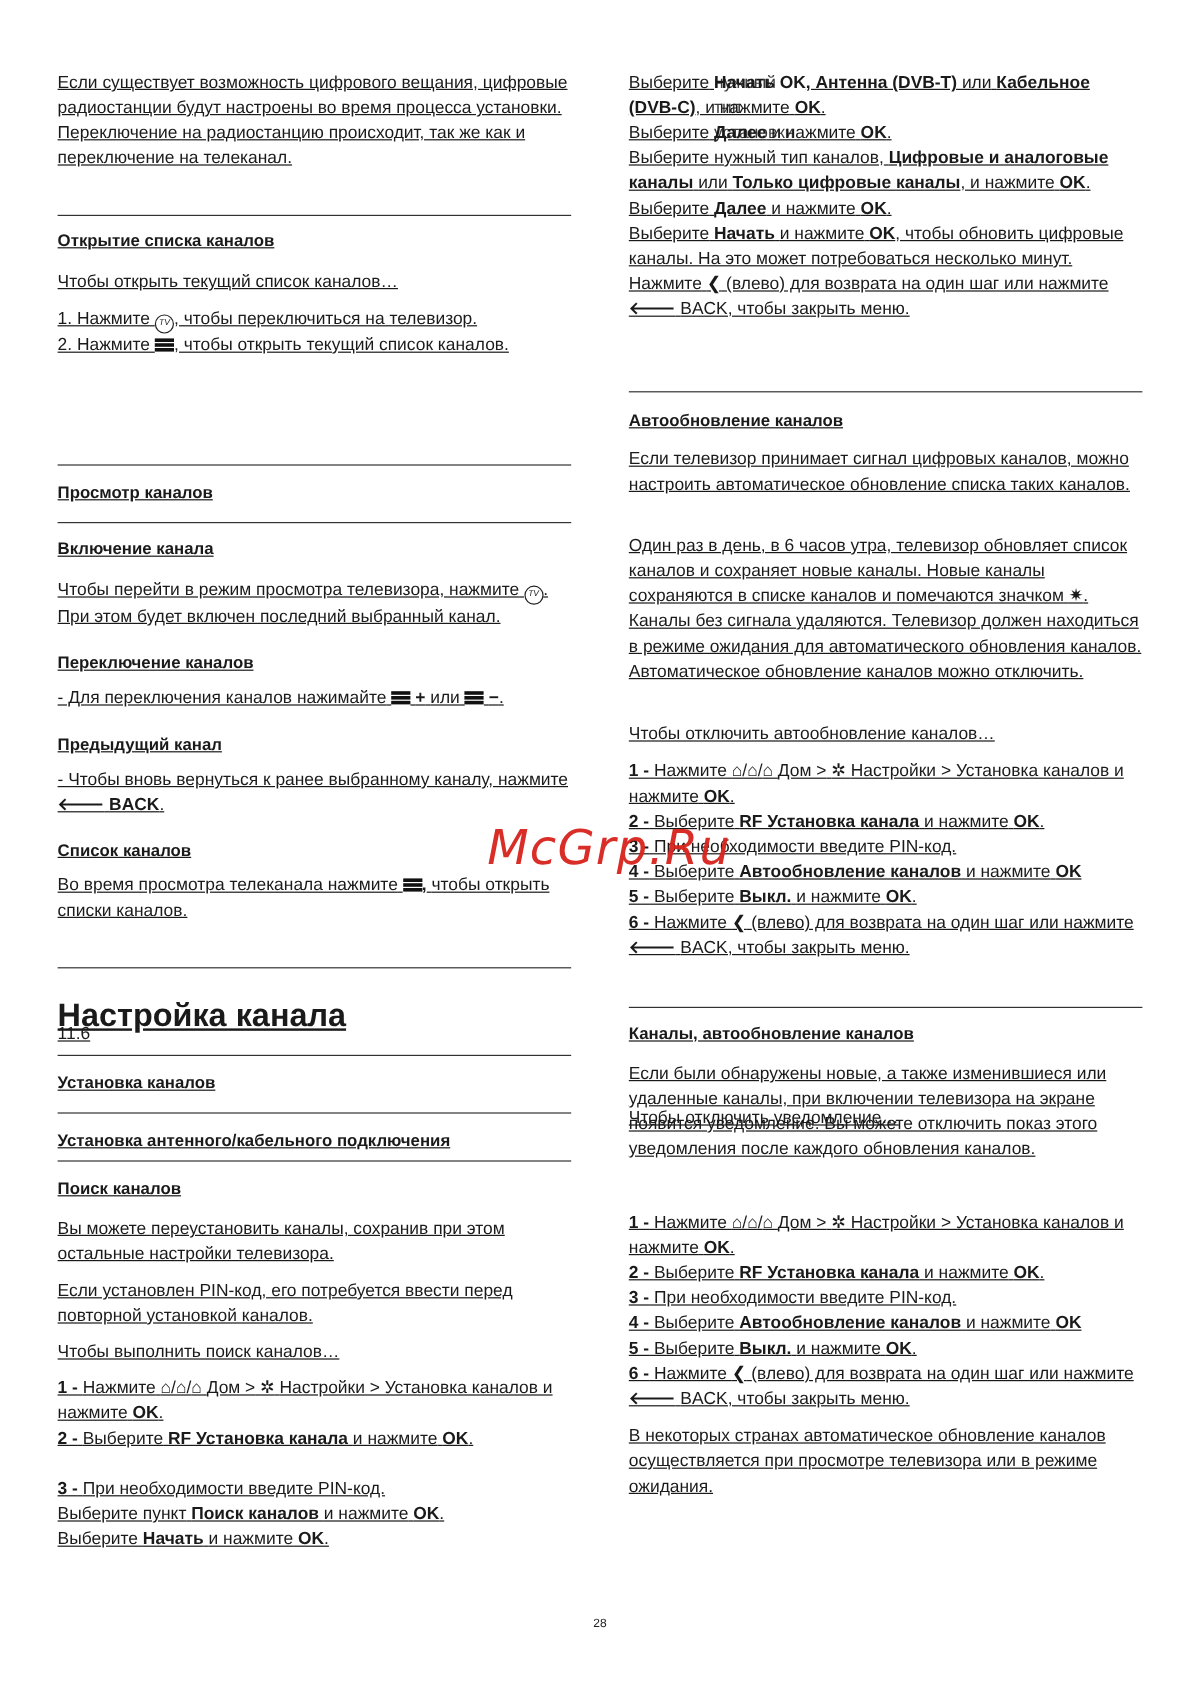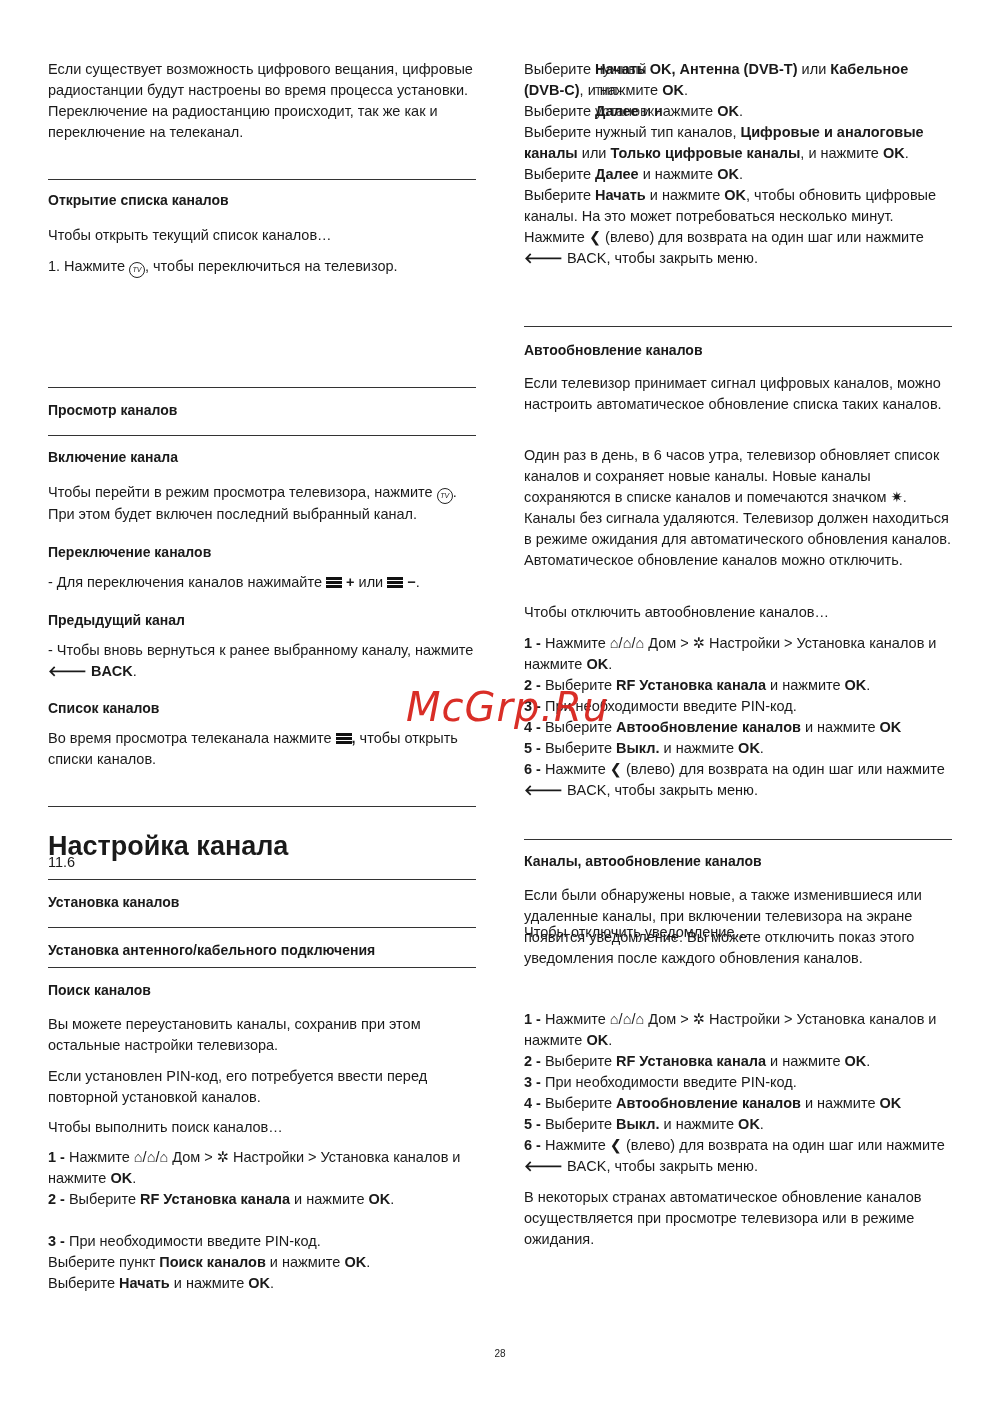--- a/index.html
+++ b/index.html
@@ -2,21 +2,21 @@
 <html><head>
 <meta charset="utf-8">
 <style>
   html, body { margin: 0; padding: 0; background: #ffffff; }
   body { width: 1000px; height: 1414px; position: relative; overflow: hidden;
          font-family: "Liberation Sans", "DejaVu Sans", sans-serif; color: #1a1a1a; font-size: 14.5px; }
   .col { position: absolute; top: 0; width: 428px; }
   .col.left { left: 48px; }
   .col.right { left: 524px; }
   .abs { position: absolute; left: 0; width: 428px; }
-  p { margin: 0; line-height: 21px; }
+  p { margin: 0; line-height: 21px; text-decoration: underline; }
   b, .b { font-weight: bold; }
   .rule { position: absolute; left: 0; width: 428px; height: 0; border-top: 1.5px solid #333; }
   .h4 { font-weight: bold; font-size: 14px; }
   .h2 { font-weight: bold; font-size: 14px; }
   .h1 { font-weight: bold; font-size: 27px; }
   .secnum { font-size: 14.5px; }
   .menu-ico { width: 16px; height: 11px; position: relative; display: inline-block; vertical-align: -1px; }
   .menu-ico i { position: absolute; left: 0; width: 16px; height: 2.5px; background: #111; }
   .menu-ico i:nth-child(1){ top: 0; } .menu-ico i:nth-child(2){ top: 4px; } .menu-ico i:nth-child(3){ top: 8px; }
   .tv-ico { font-size: 11px; display: inline-block; border: 1.2px solid #222; border-radius: 50%;
@@ -37,20 +37,24 @@
 
   <div class="rule" style="top:179px"></div>
   <p class="abs h4" style="top:190px">Открытие списка каналов</p>
   <p class="abs" style="top:225px">Чтобы открыть текущий список каналов…</p>
 
   <div class="abs" style="top:256px">
     <p>
       <span>1. Нажмите</span>
       <span class="tv-ico" style="font-size:7px;">TV</span><span>, чтобы переключиться на телевизор.</span>
     </p>
+    <p>
+      <span>2. Нажмите</span>
+      <span class="menu-ico"><i></i><i></i><i></i></span><span>, чтобы открыть текущий список каналов.</span>
+    </p>
   </div>
 
   <div class="rule" style="top:387px"></div>
   <p class="abs h2" style="top:400px">Просмотр каналов</p>
   <div class="rule" style="top:435px"></div>
 
   <p class="abs h4" style="top:447px">Включение канала</p>
   <p class="abs" style="top:482px">
     <span>Чтобы перейти в режим просмотра телевизора, нажмите</span>
     <span class="tv-ico" style="font-size:7px;">TV</span><span>. При этом будет включен последний выбранный канал.</span>

